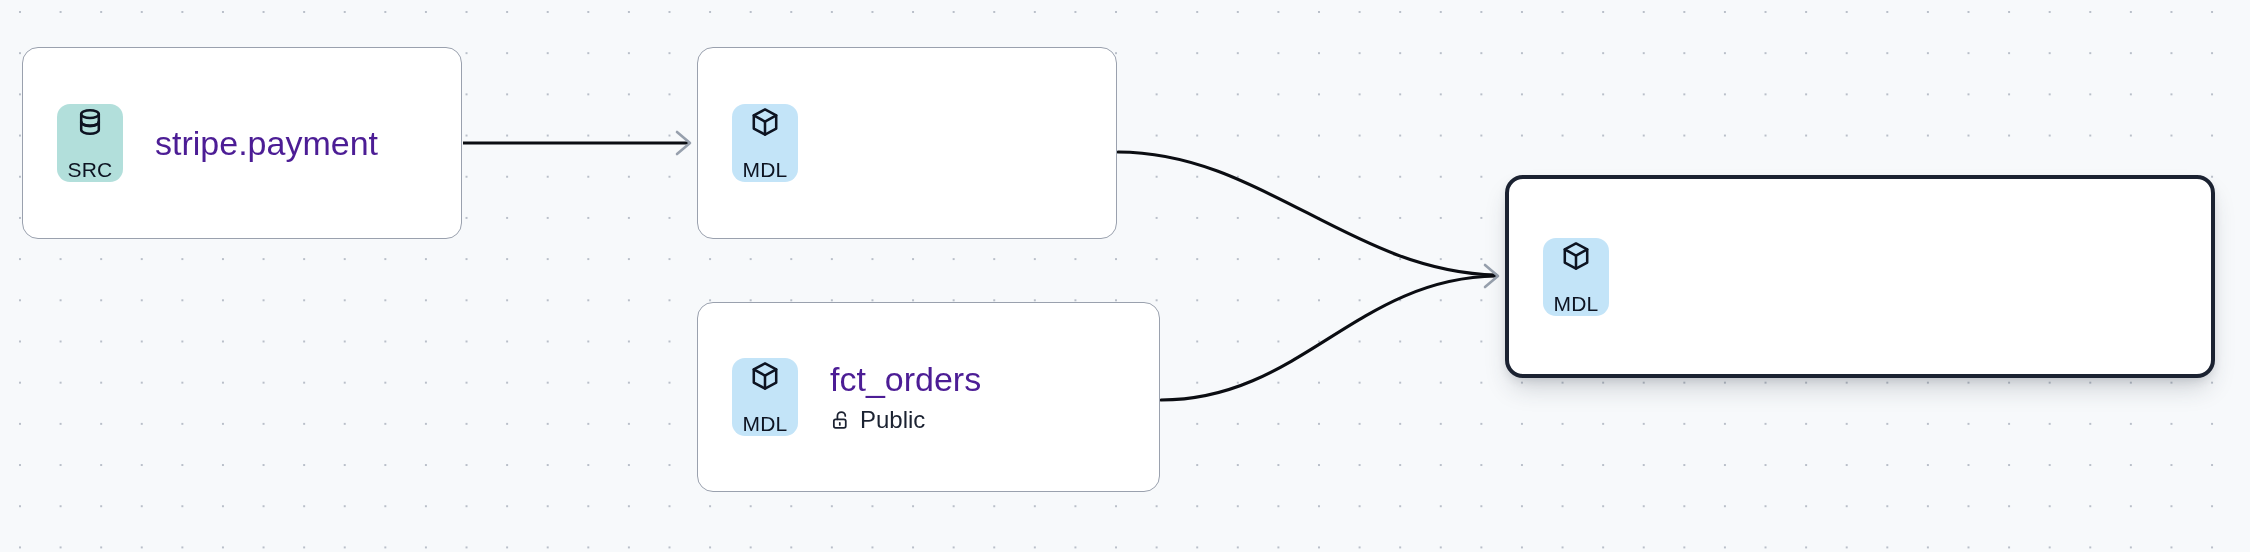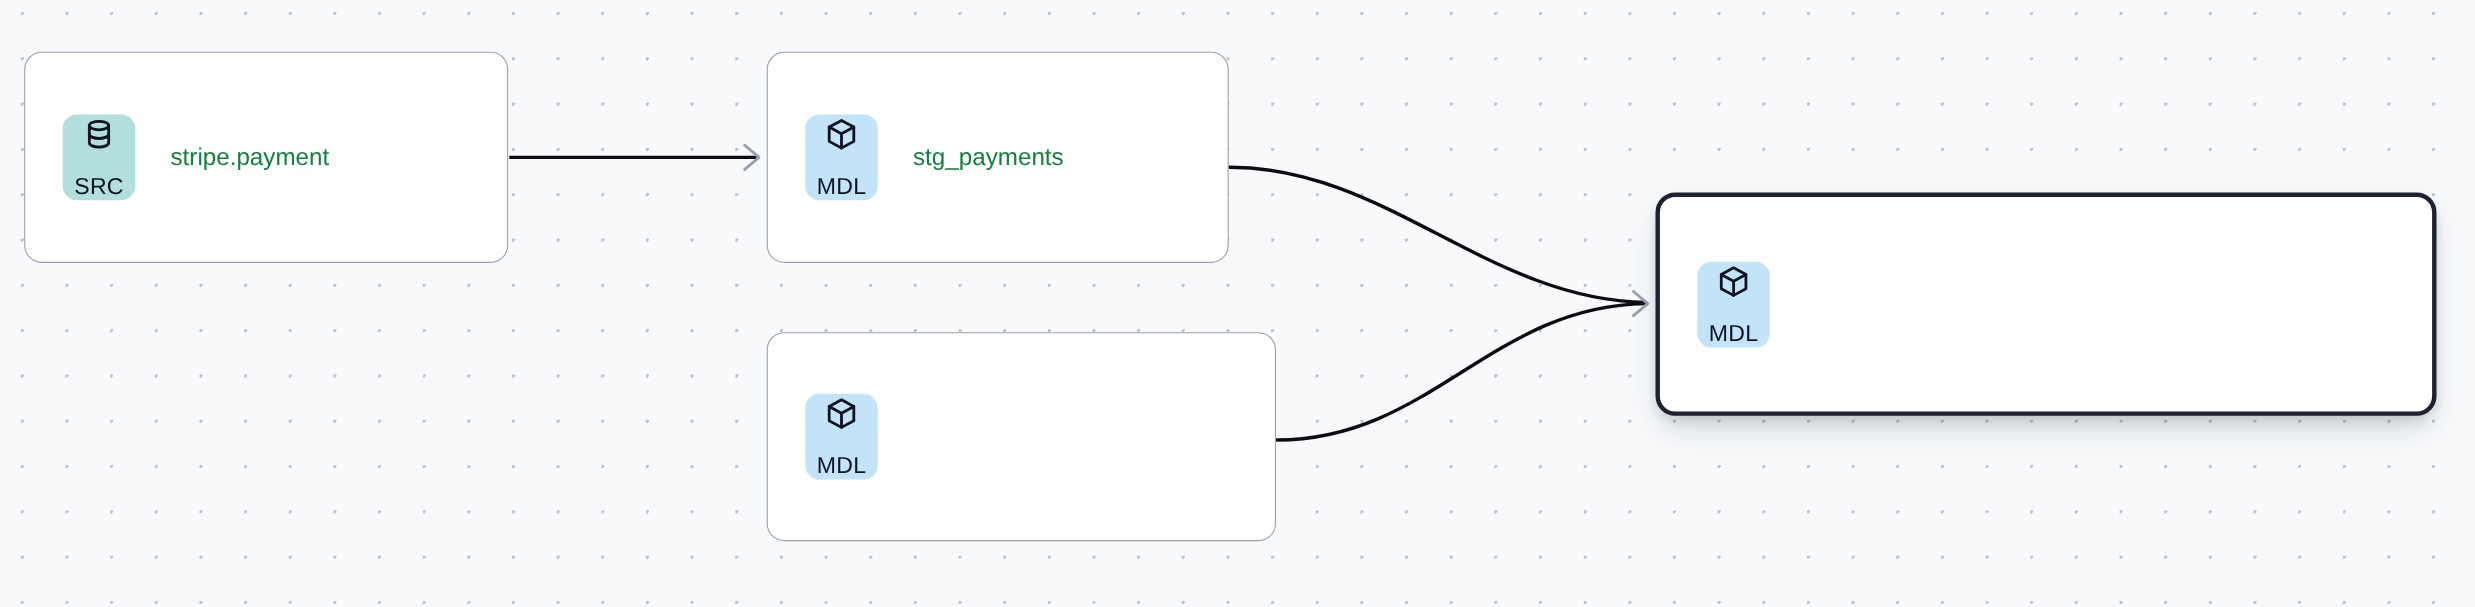--- a/index.html
+++ b/index.html
@@ -66,23 +66,23 @@
     margin-top: 3px;
   }
 
   .node-body {
     display: flex;
     flex-direction: column;
     justify-content: center;
     margin-left: 32px;
   }
   .node-title {
-    font-size: 22px;
+    font-size: 34px;
     line-height: 1.12;
-    color: #15803d;
+    color: #4c1d95;
     white-space: nowrap;
   }
   .node-sub {
     display: flex;
     align-items: center;
     gap: 8px;
     margin-top: 7px;
     font-size: 24px;
     color: #1b2231;
     white-space: nowrap;
@@ -132,35 +132,45 @@
     <div class="badge mdl">
       <span>
         <svg width="32" height="32" viewBox="0 0 24 24" fill="none" stroke="#0d1321" stroke-width="1.9" stroke-linecap="round" stroke-linejoin="round">
           <path d="M12 2.6 L20.4 7.1 V16.9 L12 21.4 L3.6 16.9 V7.1 Z"></path>
           <path d="M3.6 7.1 L12 11.7 L20.4 7.1"></path>
           <path d="M12 11.7 V21.4"></path>
         </svg>
       </span>
       <span class="badge-label">MDL</span>
     </div>
-    <div class="node-body">
-      <div class="node-title">stg_payments</div>
-    </div>
   </div>
 
   <div class="node" style="left:697px; top:302px; width:463px; height:190px;">
     <div class="badge mdl">
       <span>
         <svg width="32" height="32" viewBox="0 0 24 24" fill="none" stroke="#0d1321" stroke-width="1.9" stroke-linecap="round" stroke-linejoin="round">
           <path d="M12 2.6 L20.4 7.1 V16.9 L12 21.4 L3.6 16.9 V7.1 Z"></path>
           <path d="M3.6 7.1 L12 11.7 L20.4 7.1"></path>
           <path d="M12 11.7 V21.4"></path>
         </svg>
       </span>
       <span class="badge-label">MDL</span>
+    </div>
+    <div class="node-body">
+      <div class="node-title">fct_orders</div>
+      <div class="node-sub">
+        <span>
+          <svg width="22" height="22" viewBox="0 0 24 24" fill="none" stroke="#1b2231" stroke-width="1.9" stroke-linecap="round" stroke-linejoin="round">
+            <rect x="4.2" y="11.2" width="13" height="9.3" rx="2"></rect>
+            <path d="M8.1 11.2 V7.6 a4.3 4.3 0 0 1 8.6 0"></path>
+            <path d="M10.7 15.1 v2.3"></path>
+          </svg>
+        </span>
+        <span>Public</span>
+      </div>
     </div>
   </div>
 
   <div class="node selected" style="left:1505px; top:175px; width:710px; height:203px;">
     <div class="badge mdl">
       <span>
         <svg width="32" height="32" viewBox="0 0 24 24" fill="none" stroke="#0d1321" stroke-width="1.9" stroke-linecap="round" stroke-linejoin="round">
           <path d="M12 2.6 L20.4 7.1 V16.9 L12 21.4 L3.6 16.9 V7.1 Z"></path>
           <path d="M3.6 7.1 L12 11.7 L20.4 7.1"></path>
           <path d="M12 11.7 V21.4"></path>

